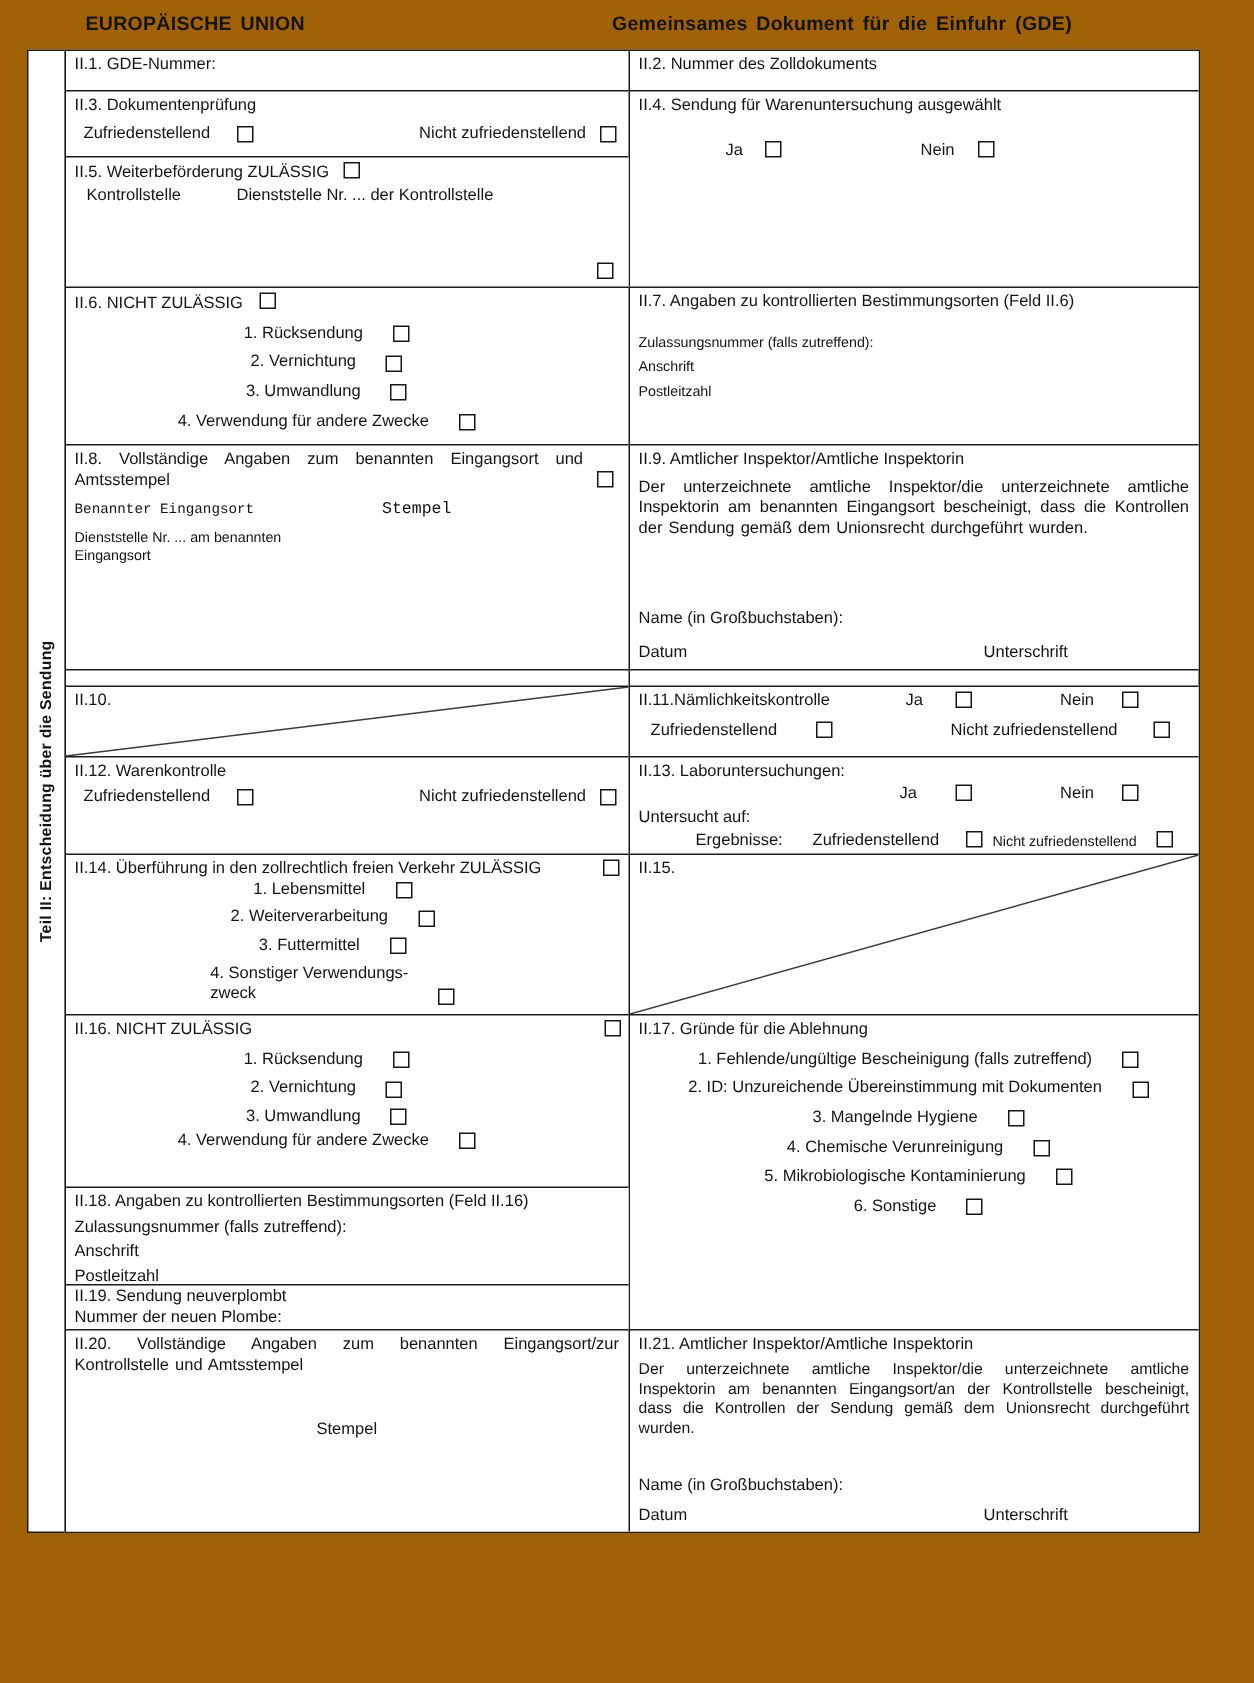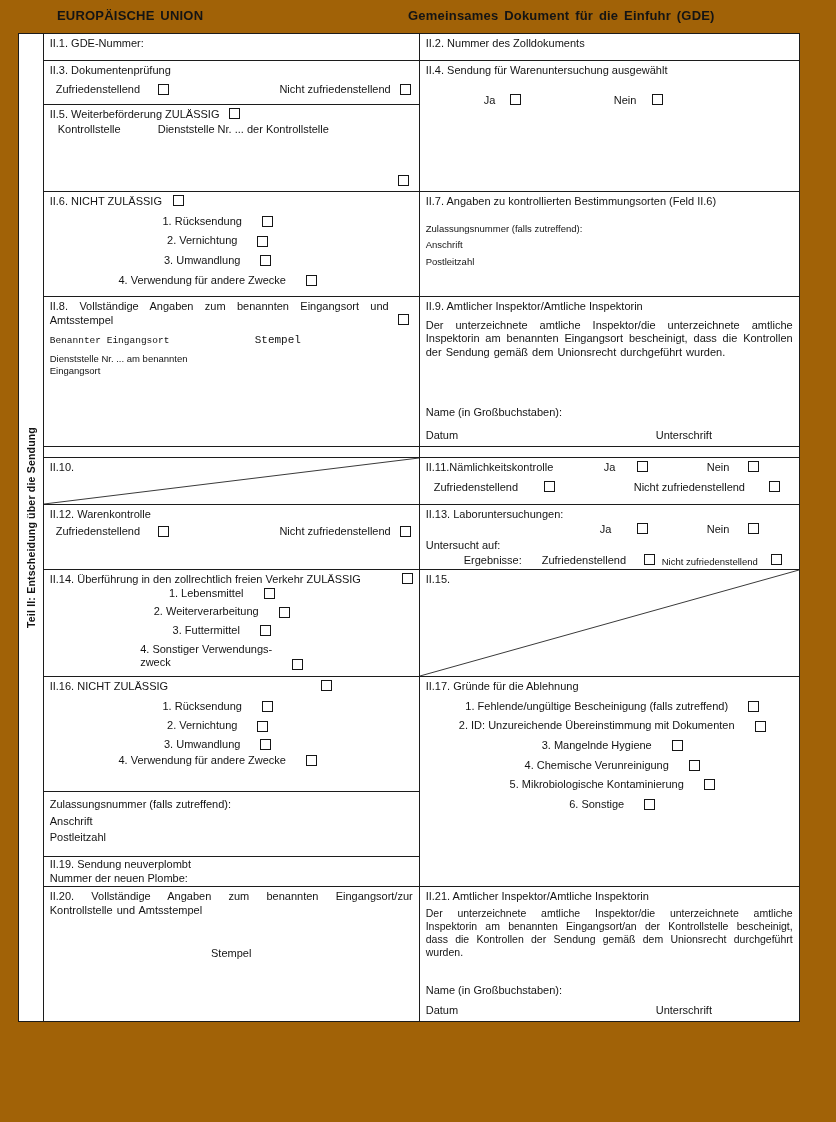--- a/index.html
+++ b/index.html
@@ -234,21 +234,21 @@
         </div>
       </div>
       <div class="c bt bl" style="grid-area:9/2">
         <svg class="diag" viewBox="0 0 100 100" preserveAspectRatio="none">
           <line x1="0" y1="100" x2="100" y2="0" stroke="#3a3a3a" stroke-width="1" vector-effect="non-scaling-stroke"></line>
         </svg>
         <span>II.15.</span>
       </div>
 
       <div class="c bt" style="grid-area:10/1">
-        <div class="titlerow" style="width:282px">
+        <div class="titlerow" style="width:364px">
           <span>II.16. NICHT ZULÄSSIG</span>
           <span class="cb"></span>
         </div>
         <div class="cbrow w292">
           <span>1. Rücksendung</span>
           <span class="cb"></span>
         </div>
         <div class="cbrow w292">
           <span>2. Vernichtung</span>
           <span class="cb"></span>
@@ -284,20 +284,21 @@
           <span>5. Mikrobiologische Kontaminierung</span>
           <span class="cb"></span>
         </div>
         <div class="cbrow" style="margin:6px 2px 0 8px;">
           <span>6. Sonstige</span>
           <span class="cb"></span>
         </div>
       </div>
 
       <div class="c bt" style="grid-area:11/1">
+        <div>II.18. Angaben zu kontrollierten Bestimmungsorten (Feld II.16)</div>
         <div style="margin-top:3px">Zulassungsnummer (falls zutreffend):</div>
         <div style="margin-top:3px">Anschrift</div>
         <div style="margin-top:3px">Postleitzahl</div>
       </div>
 
       <div class="c bt" style="grid-area:12/1; padding-top:1px;">
         <div>II.19. Sendung neuverplombt</div>
         <div>Nummer der neuen Plombe:</div>
       </div>
 

